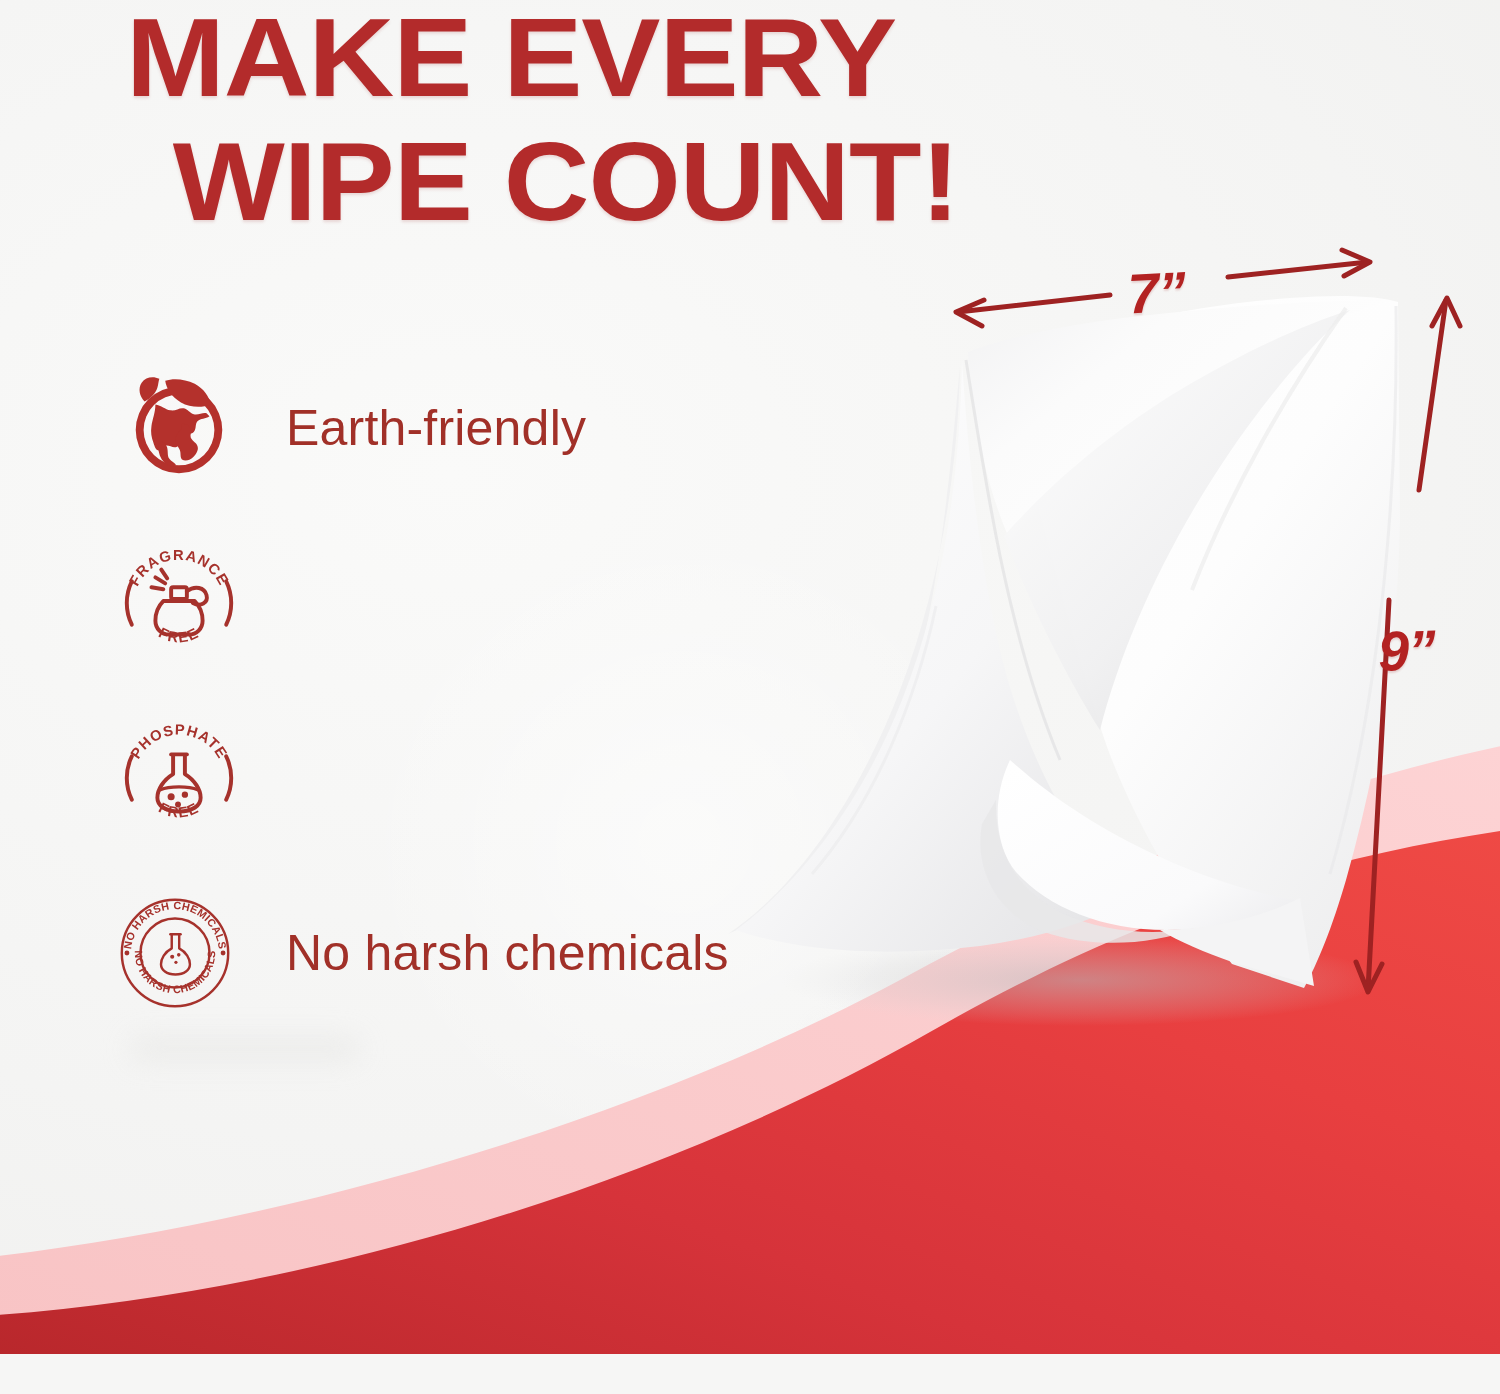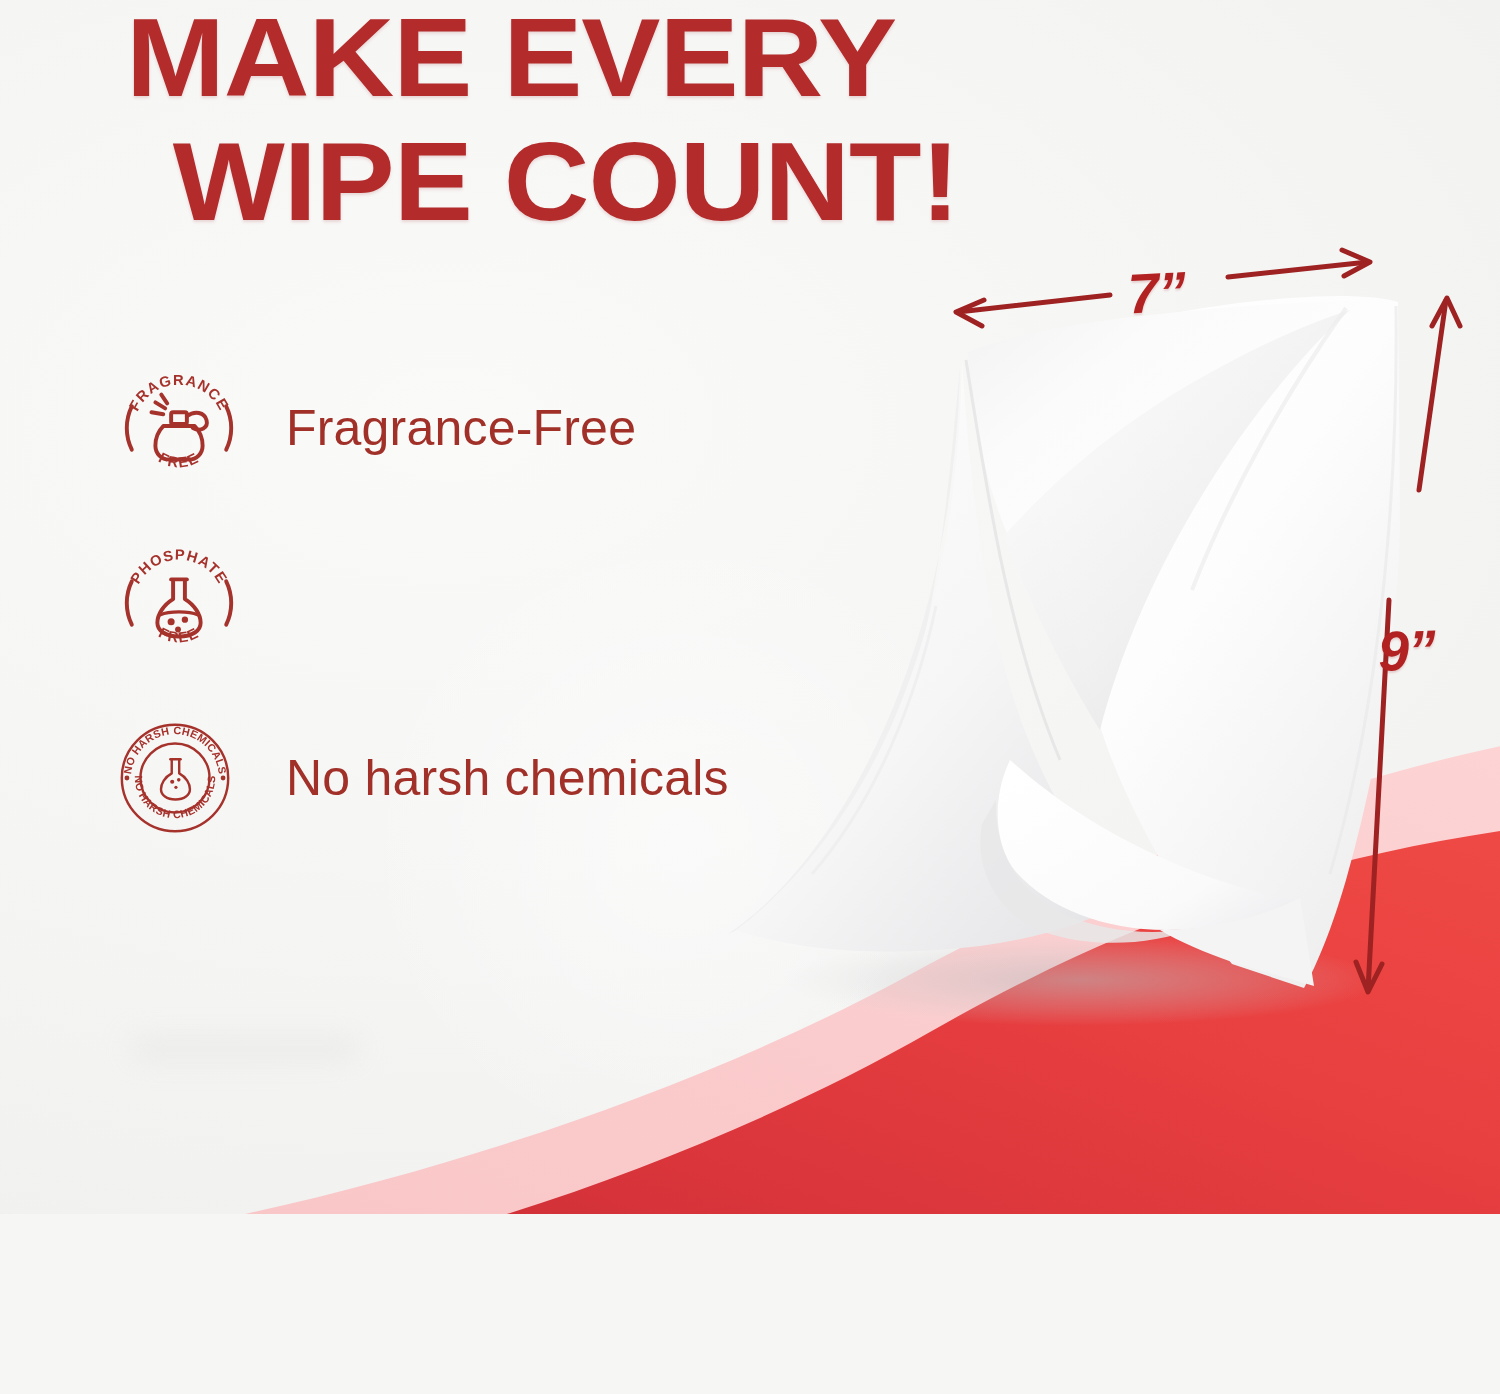--- a/index.html
+++ b/index.html
@@ -6,21 +6,21 @@
   html,body { width:1500px; height:1394px; }
   body {
     font-family:"Liberation Sans", sans-serif;
     background:#f6f6f5;
     overflow:hidden;
     position:relative;
   }
   #stage {
     position:relative;
     width:1500px;
-    height:1214px;
+    height:1354px;
     overflow:hidden;
     background:
       radial-gradient(120% 90% at 30% 35%, #fafaf9 0%, #f4f4f3 55%, #eeeeec 100%);
   }
   
   .blurbar {
     position:absolute;
     background:#e3e3e1;
     filter:blur(14px);
     opacity:.55;
@@ -247,20 +247,43 @@
         <path d="M1356 962 L 1368 992 L 1382 964"></path>
       </g>
     </g>
   </svg>
 
   <div class="dimlabel nosel" id="dim-w">7”</div>
   <div class="dimlabel nosel" id="dim-h">9”</div>
 
   <div class="features">
 
+    <div class="frow">
+      <div class="ficon">
+        <svg viewBox="0 0 120 120" width="118" height="118">
+          <g fill="#b4312c">
+
+            <path d="M60 18a44 44 0 1 0 0 88 44 44 0 0 0 0-88zm0 8a36 36 0 1 1 0 72 36 36 0 0 1 0-72z"></path>
+
+            <path d="M36 36c6 1 10 5 15 6 6 1 9-3 14-2 4 1 6 5 10 6 5 1 9-2 13-1
+                     l3 3c-4 3-9 2-12 5-3 3-1 8-4 11-3 3-8 1-11 4-3 3-2 9-6 11
+                     -4 2-8-2-12-1-3 1-4 5-7 5-3-1-4-5-5-8-2-5-3-11-2-17 1-7 4-14 4-22z"></path>
+            <path d="M63 56c4-1 7 2 9 5 1 3-1 6 0 9 2 4 6 5 7 9 1 4-2 8-5 11
+                     -3 3-8 4-11 2-2-2-1-6-2-9-1-4-5-6-5-10 0-5 4-9 7-13z"></path>
+            <path d="M42 74c3 0 5 3 6 6 1 4 0 8 2 11 2 3 6 4 7 7-4 2-9 0-12-3
+                     -4-4-6-10-6-15 0-2 1-5 3-6z"></path>
+
+            <path d="M46 12c8-3 20-2 30 3 9 5 15 13 16 21-9 4-21 3-30-2-9-5-15-14-16-22z"></path>
+            <path d="M40 10c-6-3-14-2-18 4-4 6-2 14 3 19 6-3 11-8 13-14 1-3 1-6 2-9z"></path>
+            <path d="M33 13c2 6 3 12 8 17" stroke="#ffffff" stroke-width="2" fill="none" opacity=".0"></path>
+          </g>
+        </svg>
+      </div>
+      <div class="flabel">Earth-friendly</div>
+    </div>
 
     <div class="frow">
       <div class="ficon">
         <svg viewBox="0 0 120 120" width="118" height="118">
           <defs>
             <path id="arcTop2" d="M14 62 A46 46 0 0 1 106 62"></path>
             <path id="arcBot2" d="M22 62 A38 38 0 0 0 98 62"></path>
           </defs>
           <g fill="none" stroke="#a6322c" stroke-width="4" stroke-linecap="round">
             <path d="M12 38 A50 50 0 0 0 12 82"></path>
@@ -280,21 +303,20 @@
             <rect x="52" y="44" width="16" height="12" rx="2"></rect>
 
             <path d="M68 48 C 76 42 86 44 88 52 C 90 60 82 64 74 60"></path>
 
             <path d="M46 40 L 36 34"></path>
             <path d="M44 46 L 32 44"></path>
             <path d="M48 35 L 42 26"></path>
           </g>
         </svg>
       </div>
-      <div class="flabel">Fragrance-Free</div>
     </div>
 
     <div class="frow">
       <div class="ficon">
         <svg viewBox="0 0 120 120" width="118" height="118">
           <defs>
             <path id="arcTop3" d="M14 62 A46 46 0 0 1 106 62"></path>
             <path id="arcBot3" d="M22 62 A38 38 0 0 0 98 62"></path>
           </defs>
           <g fill="none" stroke="#a6322c" stroke-width="4" stroke-linecap="round">

